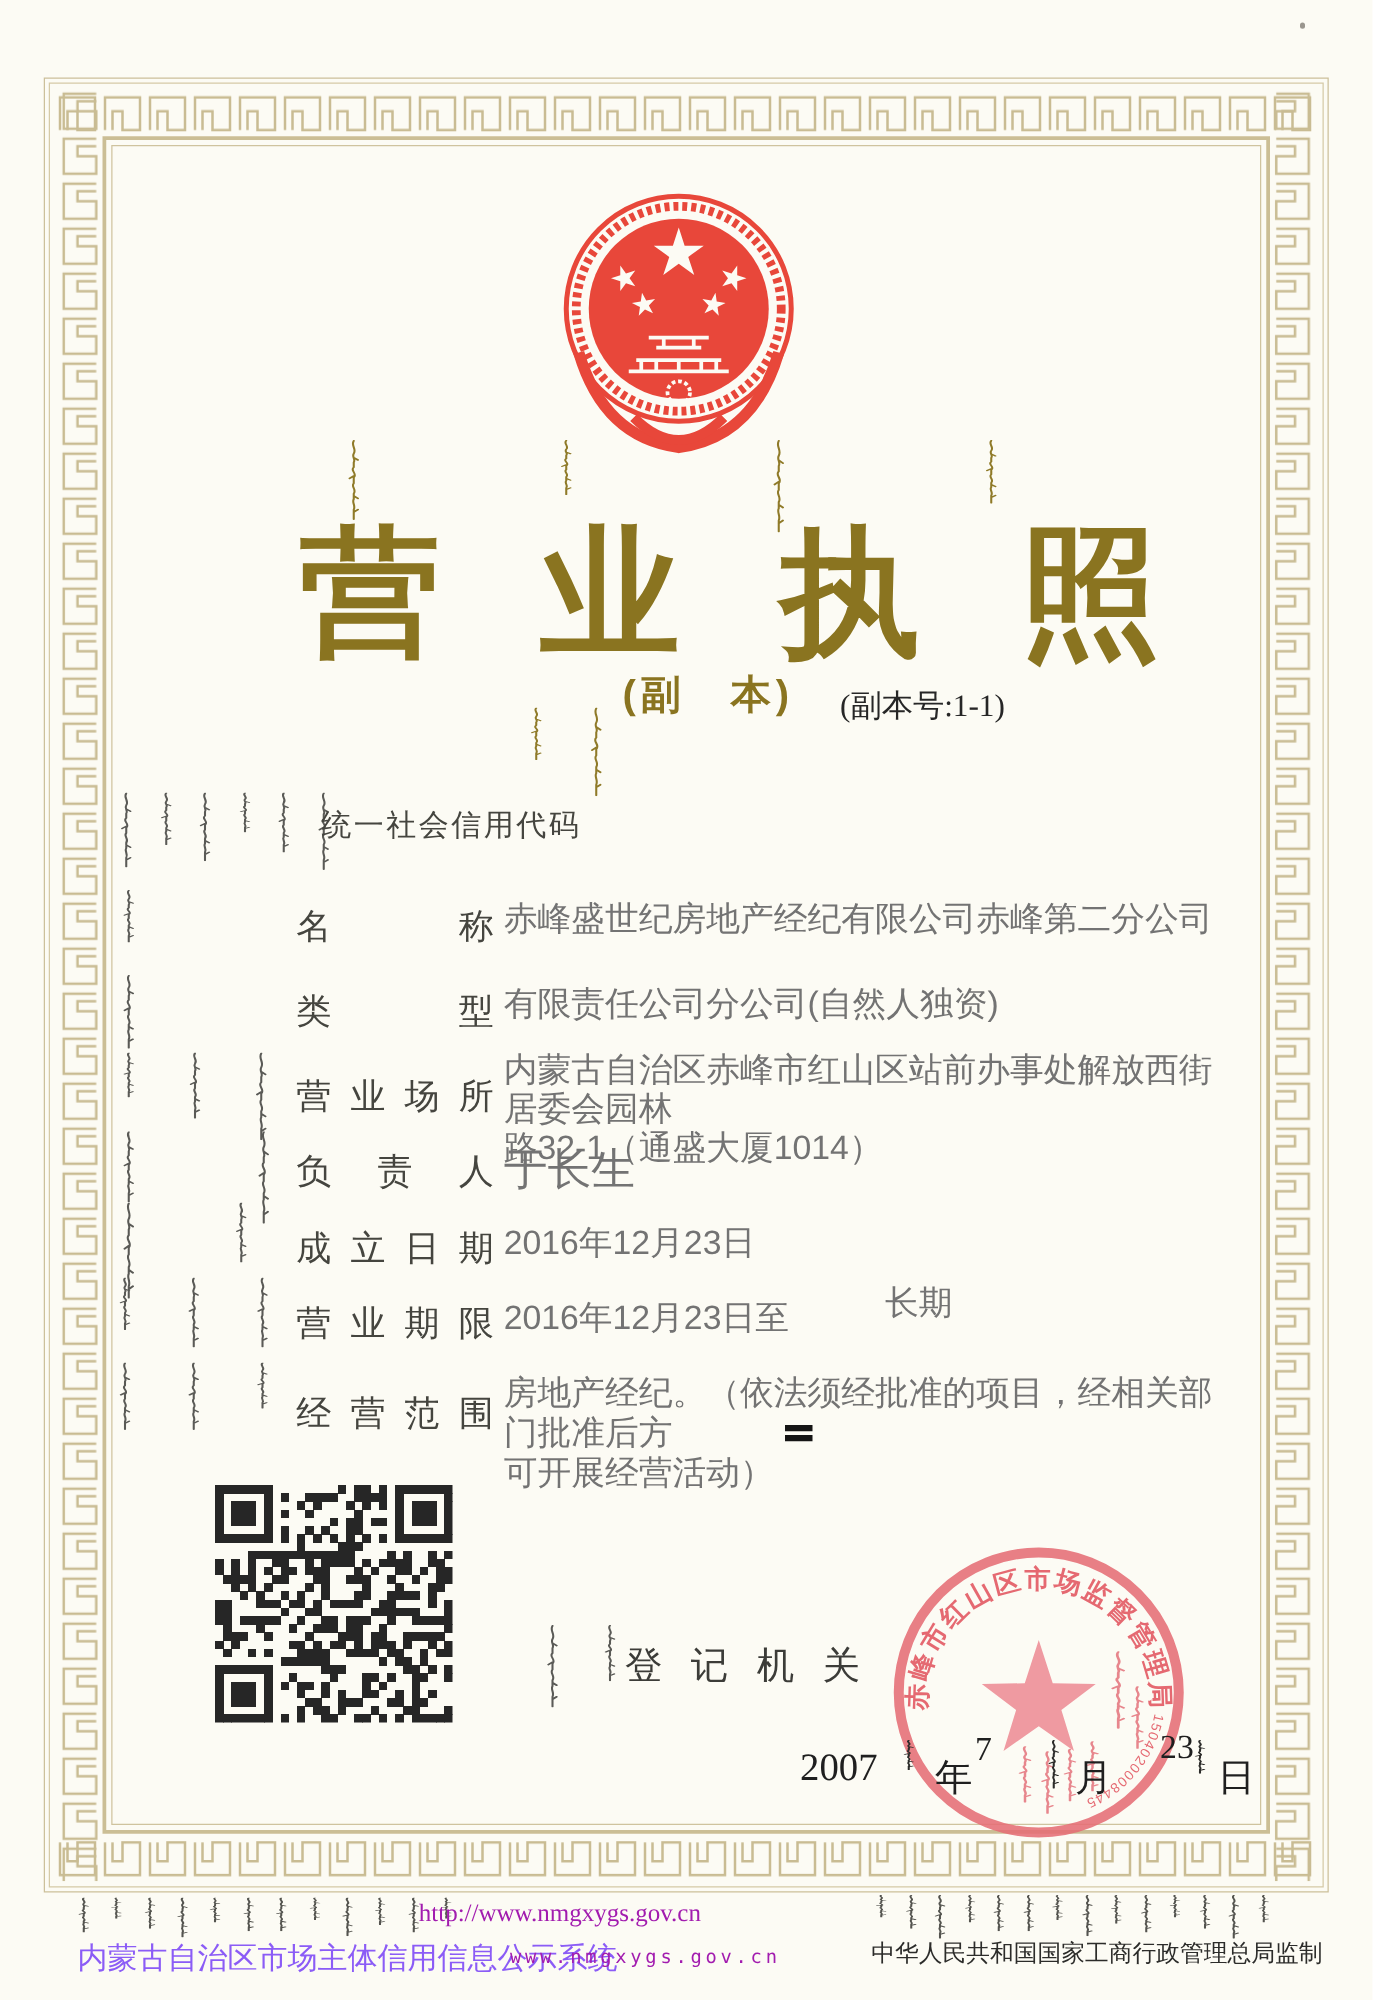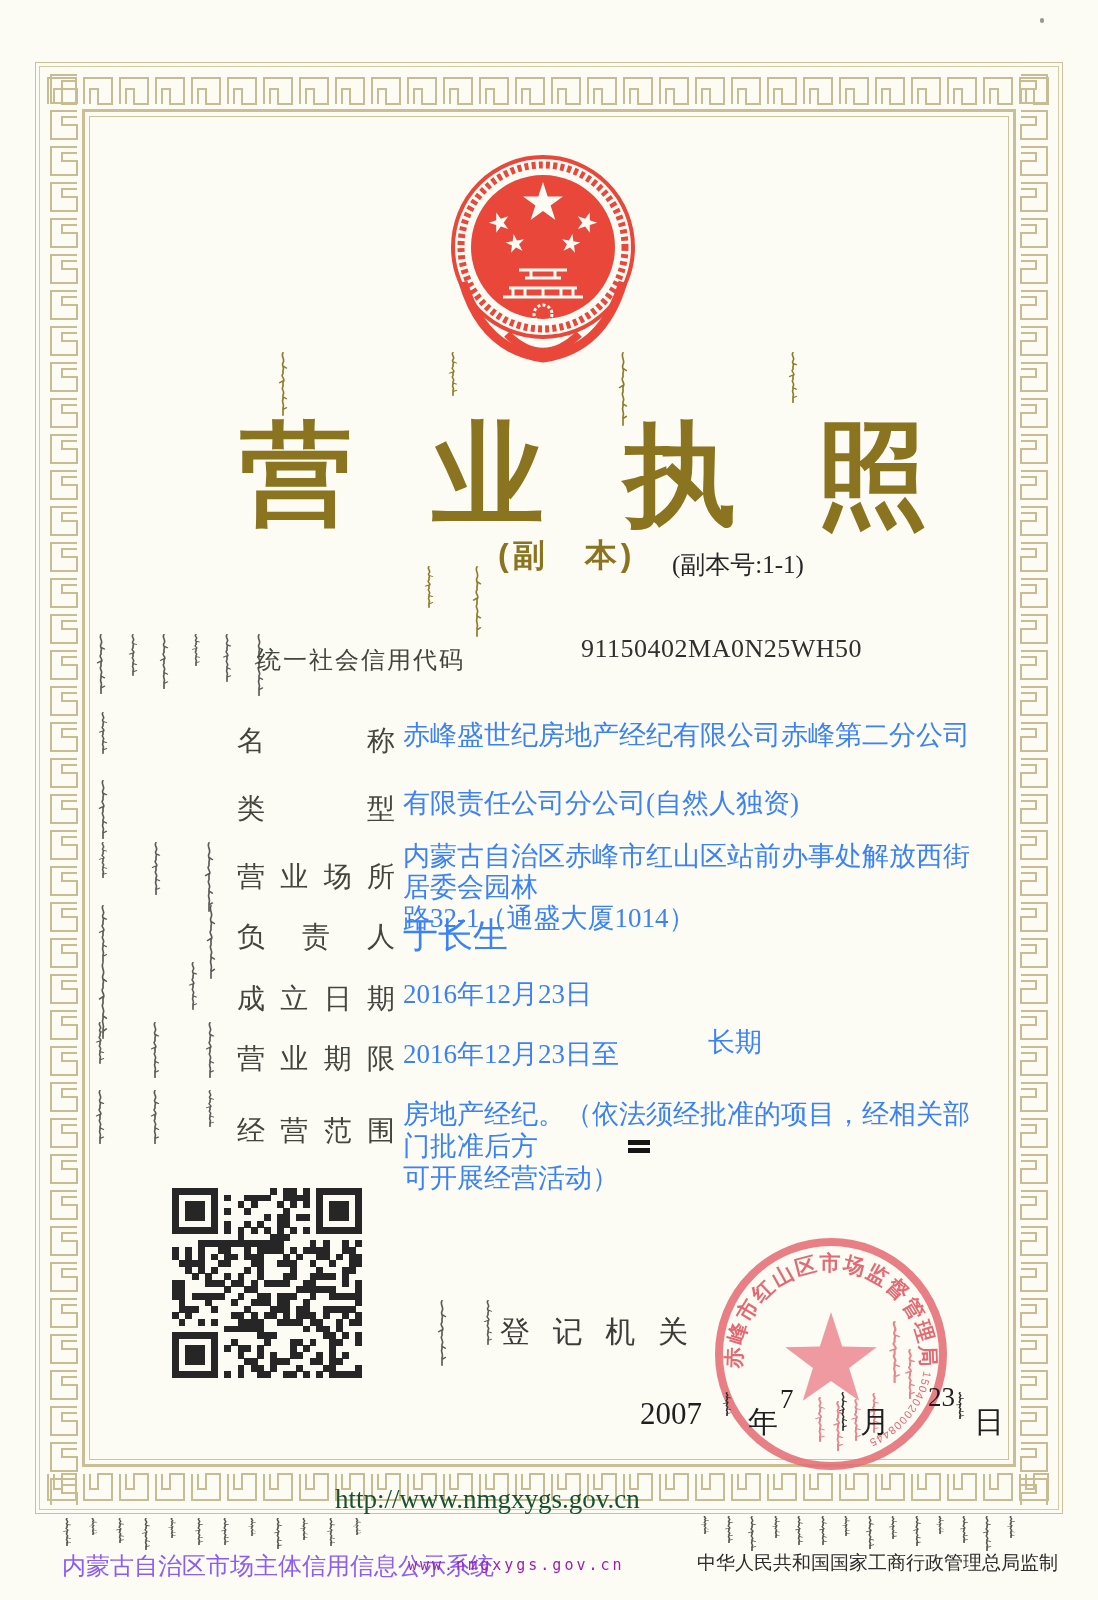--- a/index.html
+++ b/index.html
@@ -12,21 +12,21 @@
   .band-strip{position:absolute;display:block;}
   .inner-frame{position:absolute;inset:46px;border:3px solid #cbbe95;}
   .inner-frame::after{content:'';position:absolute;inset:4px;border:1px solid #cfc39e;}
   
   .abs{position:absolute;}
   .title-row{display:flex;justify-content:space-between;font-weight:bold;
              font-family:"Liberation Sans","DejaVu Sans",sans-serif;}
   .charflex{display:flex;justify-content:space-between;}
   .gold{color:#8a7420;}
   .label{color:#45453f;}
-  .value{color:#3b82f6;white-space:pre-line;font-family:Liberation Serif, serif;}
+  .value{color:#737373;white-space:pre-line;}
   .serif{font-family:"Liberation Serif","DejaVu Serif",serif;}
   .mono{font-family:"DejaVu Sans Mono","Liberation Mono",monospace;}
   .mong-row{display:flex;align-items:flex-start;}
   .mg{width:10px;flex:0 0 auto;}
   .endmark{display:inline-block;width:22px;height:13px;border-top:5px solid #151515;border-bottom:5px solid #151515;box-sizing:border-box;}
   .speck{position:absolute;width:4px;height:5px;background:#9a968e;border-radius:2px;}
   svg text{user-select:none;}
 </style>
 </head>
 <body>
@@ -151,21 +151,20 @@
         <use href="#mongPath"></use>
       </svg>
       <svg class="mg" style="height:48px" viewBox="0 0 12 100" preserveAspectRatio="none">
         <use href="#mongPath"></use>
       </svg>
       <svg class="mg" style="height:62px" viewBox="0 0 12 100" preserveAspectRatio="none">
         <use href="#mongPath"></use>
       </svg>
     </div>
   <div class="abs label" style="left:257px;top:644px;font-size:24px;letter-spacing:2px;">统一社会信用代码</div>
-  <div class="abs serif" style="left:581px;top:634px;font-size:26px;color:#30302e;letter-spacing:0.5px;">91150402MA0N25WH50</div>
 
   <div>
     <div class="mong-row abs" style="left:98px;top:712px;color:#5a5a56;">
         <svg class="mg" style="height:42px" viewBox="0 0 12 100" preserveAspectRatio="none">
           <use href="#mongPath"></use>
         </svg>
       </div>
     <div class="charflex abs label" style="left:237px;top:722px;width:158px;font-size:28px;">
         <span>名</span>
         <span>称</span>
@@ -784,21 +783,21 @@
         <svg class="mg" style="height:22px" viewBox="0 0 12 100" preserveAspectRatio="none">
           <use href="#mongPath"></use>
         </svg>
         <svg class="mg" style="height:28px" viewBox="0 0 12 100" preserveAspectRatio="none">
           <use href="#mongPath"></use>
         </svg>
         <svg class="mg" style="height:17px" viewBox="0 0 12 100" preserveAspectRatio="none">
           <use href="#mongPath"></use>
         </svg>
       </div>
-    <div class="abs serif" style="left:335px;top:1484px;font-size:27px;color:#14532d;z-index:2;">http://www.nmgxygs.gov.cn</div>
+    <div class="abs serif" style="left:335px;top:1520px;font-size:20px;color:#a21caf;z-index:2;">http://www.nmgxygs.gov.cn</div>
     <div class="mong-row abs" style="left:700px;top:1516px;width:316px;justify-content:space-between;color:#54544f;">
         <svg class="mg" style="height:18px" viewBox="0 0 12 100" preserveAspectRatio="none">
           <use href="#mongPath"></use>
         </svg>
         <svg class="mg" style="height:27px" viewBox="0 0 12 100" preserveAspectRatio="none">
           <use href="#mongPath"></use>
         </svg>
         <svg class="mg" style="height:35px" viewBox="0 0 12 100" preserveAspectRatio="none">
           <use href="#mongPath"></use>
         </svg>

